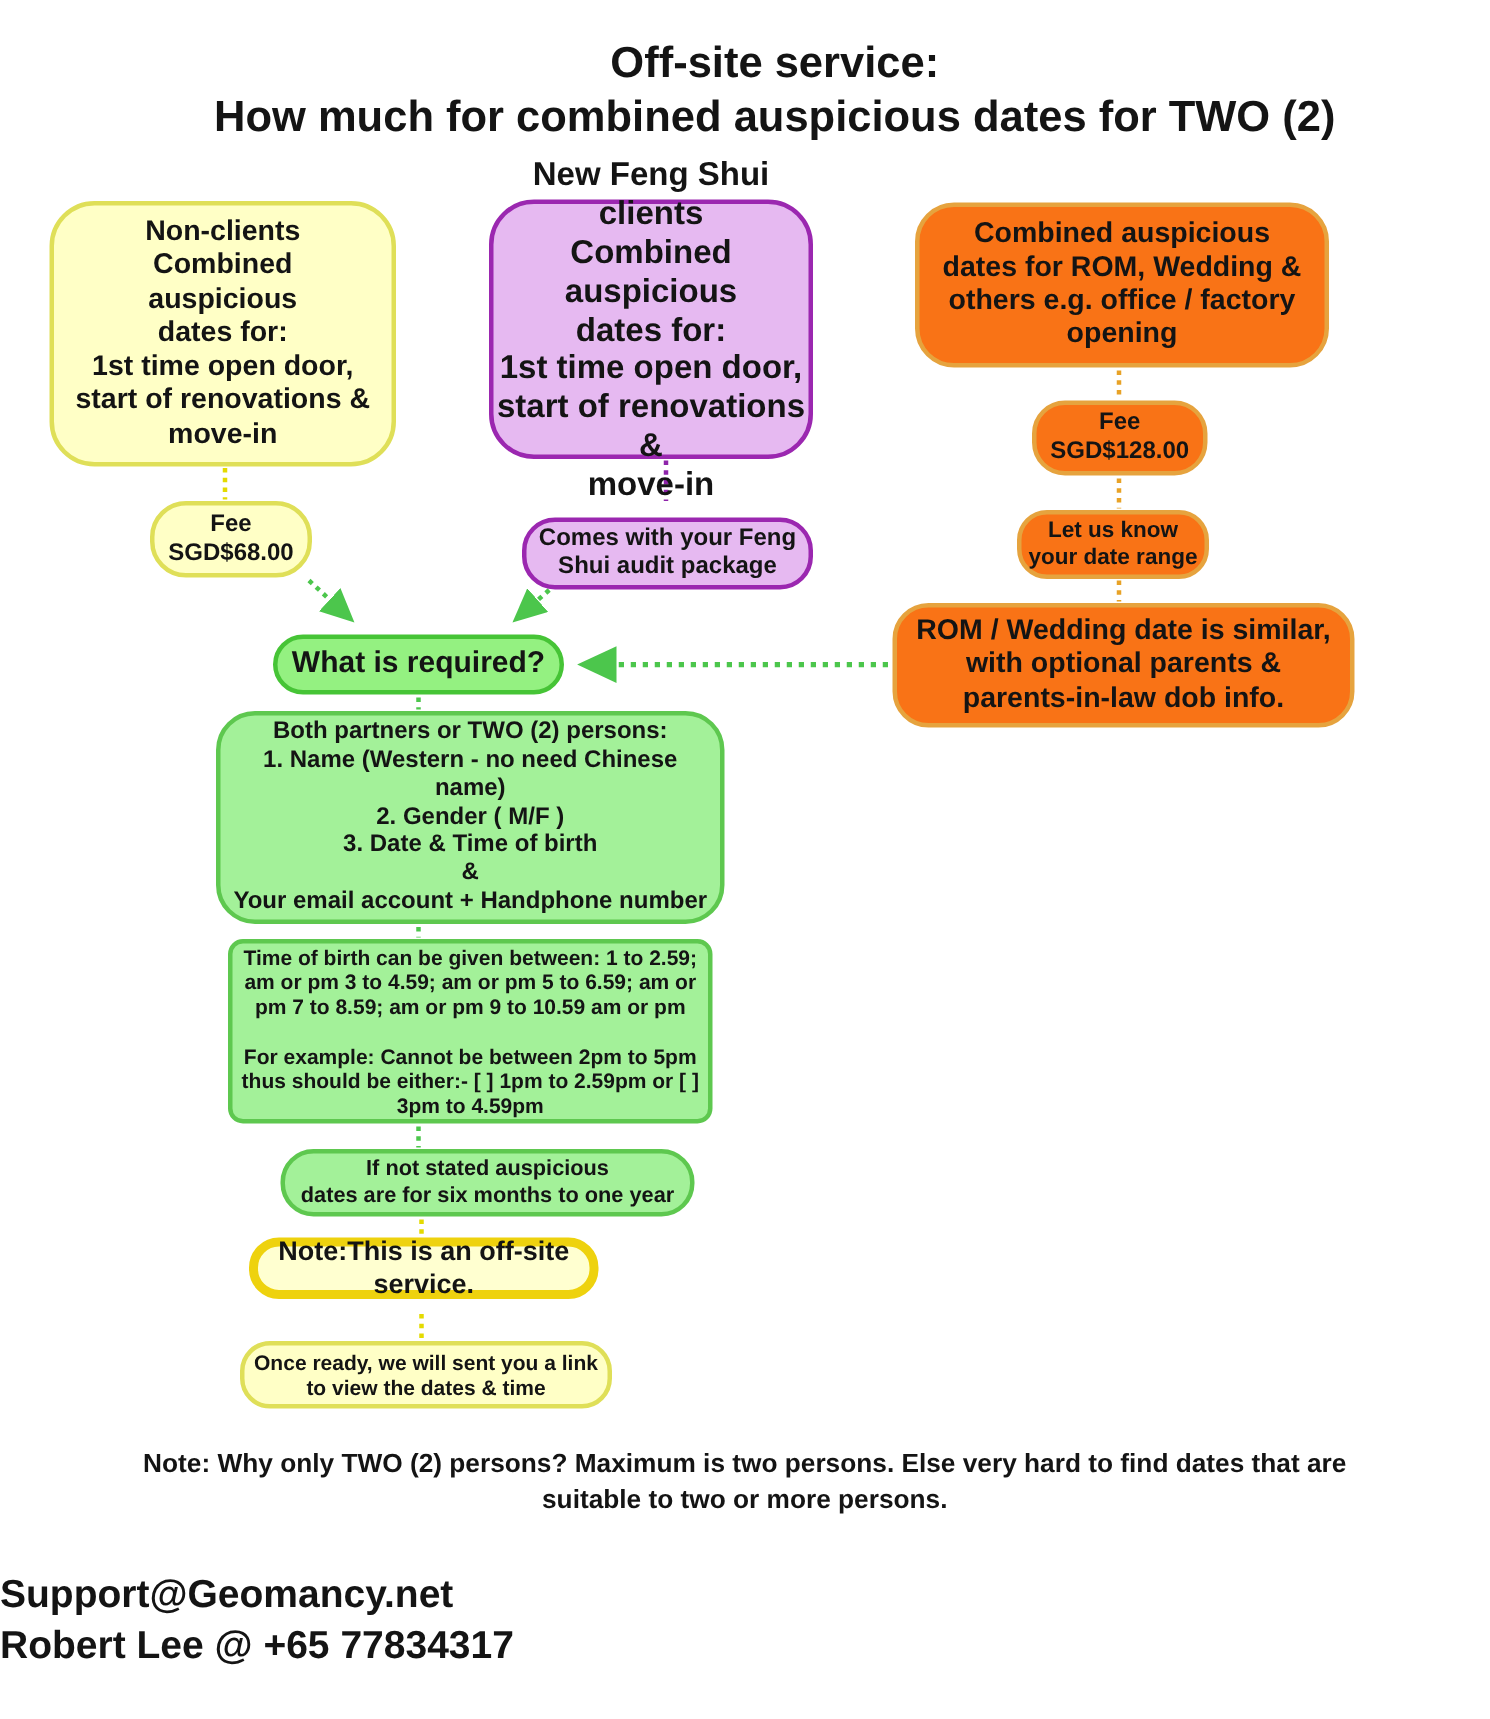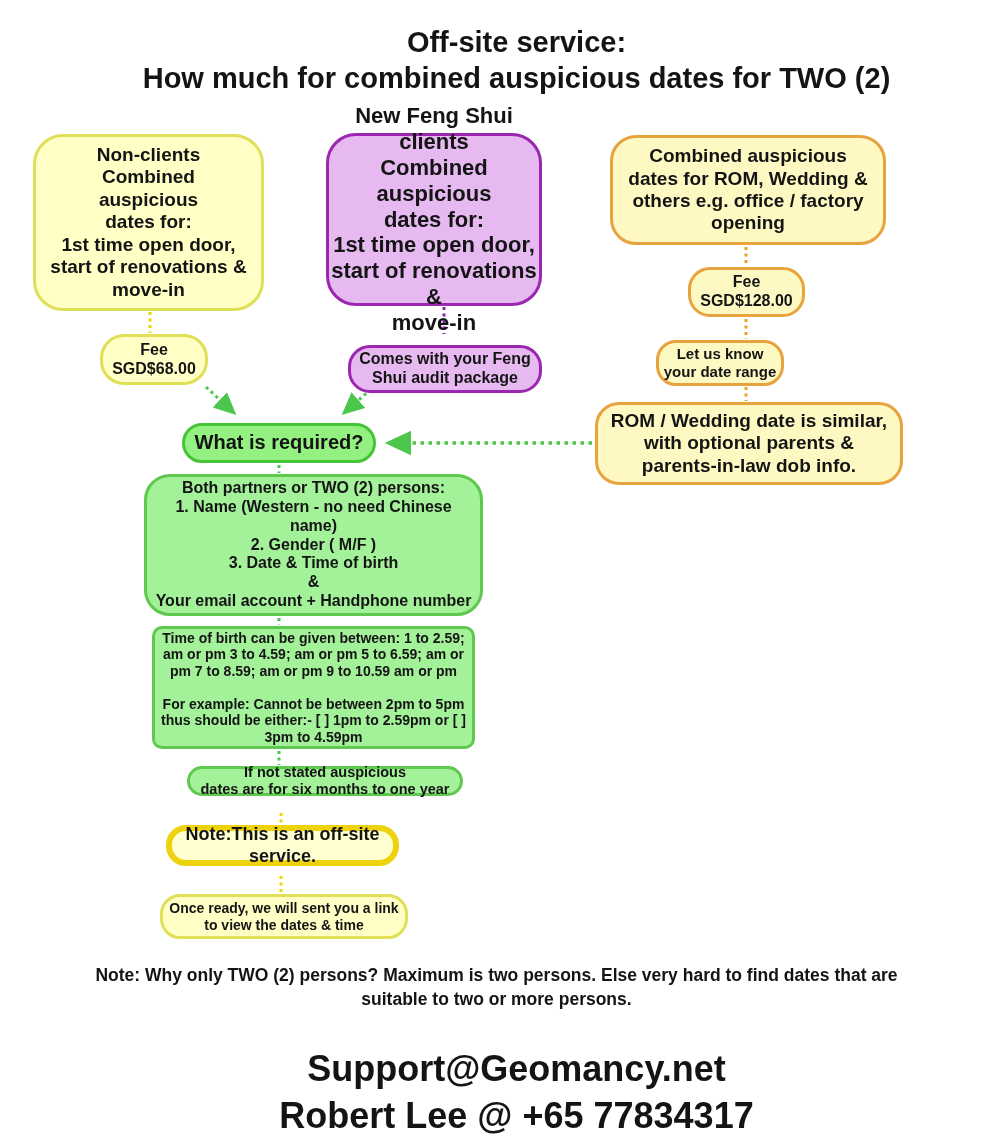--- a/index.html
+++ b/index.html
@@ -30,46 +30,44 @@
     text-align: center;
     font-weight: bold;
     white-space: pre-line;
     box-sizing: border-box;
     line-height: 1.18;
     padding: 2px 0;
     z-index: 2;
   }
   .yellow  { background: #ffffc6; border: 3px solid #dfdf58; }
   .purple  { background: #e6b9f1; border: 3px solid #9b27b0; }
-  .orange  { background: #fef9c3; border: 3px solid #e6a33e; }
+  .orange  { background: #f97316; border: 3px solid #e6a33e; }
   .green   { background: #a3f199; border: 3px solid #5ec84f; margin-left: 35px; }
   .green-bright { background: #94f181; border: 3px solid #46c436; }
   .note    { background: #ffffd0; border: 6px solid #eed20e; }
   .connector-layer {
     position: absolute;
     top: 0; left: 0;
     z-index: 1;
   }
   .footer-note {
     position: absolute;
     top: 964px; left: 0; right: 0;
     text-align: center;
     font-size: 17.5px;
     font-weight: bold;
     line-height: 1.35;
     white-space: pre-line;
   }
   .contact {
     position: absolute;
     top: 1046px; left: 0; right: 0;
-    text-align: center;
-    font-size: 36px;
+    font-size: 26px;
     font-weight: bold;
     line-height: 1.3;
-    padding-left: 40px;
   }
 </style>
 </head>
 <body>
 
 <div class="canvas">
 
   <svg class="connector-layer" width="993" height="1146" viewBox="0 0 993 1146">
     <defs>
       <marker id="arrow-green" markerWidth="9" markerHeight="8" refX="6" refY="3.5" orient="auto">
@@ -117,21 +115,21 @@
 
   <div class="box yellow" style="left:100px; top:334px; width:108px; height:51px; border-radius:24px; font-size:16px;">Fee
 SGD$68.00</div>
 
   <div class="box purple" style="left:348px; top:345px; width:194px; height:48px; border-radius:22px; font-size:16px;">Comes with your Feng
 Shui audit package</div>
 
   <div class="box orange" style="left:688px; top:267px; width:117px; height:50px; border-radius:22px; font-size:16px;">Fee
 SGD$128.00</div>
 
-  <div class="box orange" style="left:656px; top:340px; width:128px; height:46px; border-radius:20px; font-size:15px;">Let us know
+  <div class="box orange" style="left:678px; top:340px; width:128px; height:46px; border-radius:20px; font-size:15px;">Let us know
 your date range</div>
 
   <div class="box orange" style="left:595px; top:402px; width:308px; height:83px; border-radius:24px; font-size:19px;">ROM / Wedding date is similar,
 with optional parents &amp;
 parents-in-law dob info.</div>
 
   <div class="box green-bright" style="left:182px; top:423px; width:194px; height:40px; border-radius:20px; font-size:20px;">What is required?</div>
 
   <div class="box green" style="left:109px; top:474px; width:339px; height:142px; border-radius:26px; font-size:16px;">Both partners or TWO (2) persons:
 1. Name (Western - no need Chinese
@@ -142,21 +140,21 @@
 Your email account + Handphone number</div>
 
   <div class="box green" style="left:117px; top:626px; width:323px; height:123px; border-radius:10px; font-size:14px;">Time of birth can be given between: 1 to 2.59;
 am or pm 3 to 4.59; am or pm 5 to 6.59; am or
 pm 7 to 8.59; am or pm 9 to 10.59 am or pm
 
 For example: Cannot be between 2pm to 5pm
 thus should be either:- [ ] 1pm to 2.59pm or [ ]
 3pm to 4.59pm</div>
 
-  <div class="box green" style="left:152px; top:766px; width:276px; height:30px; border-radius:22px; font-size:14.5px;">If not stated auspicious
+  <div class="box green" style="left:152px; top:766px; width:276px; height:45px; border-radius:22px; font-size:14.5px;">If not stated auspicious
 dates are for six months to one year</div>
 
   <div class="box note" style="left:166px; top:825px; width:233px; height:41px; border-radius:20px; font-size:18px;">Note:This is an off-site service.</div>
 
   <div class="box yellow" style="left:160px; top:894px; width:248px; height:45px; border-radius:20px; font-size:14px;">Once ready, we will sent you a link
 to view the dates &amp; time</div>
 
   <div class="footer-note">Note: Why only TWO (2) persons? Maximum is two persons. Else very hard to find dates that are
 suitable to two or more persons.</div>
 

